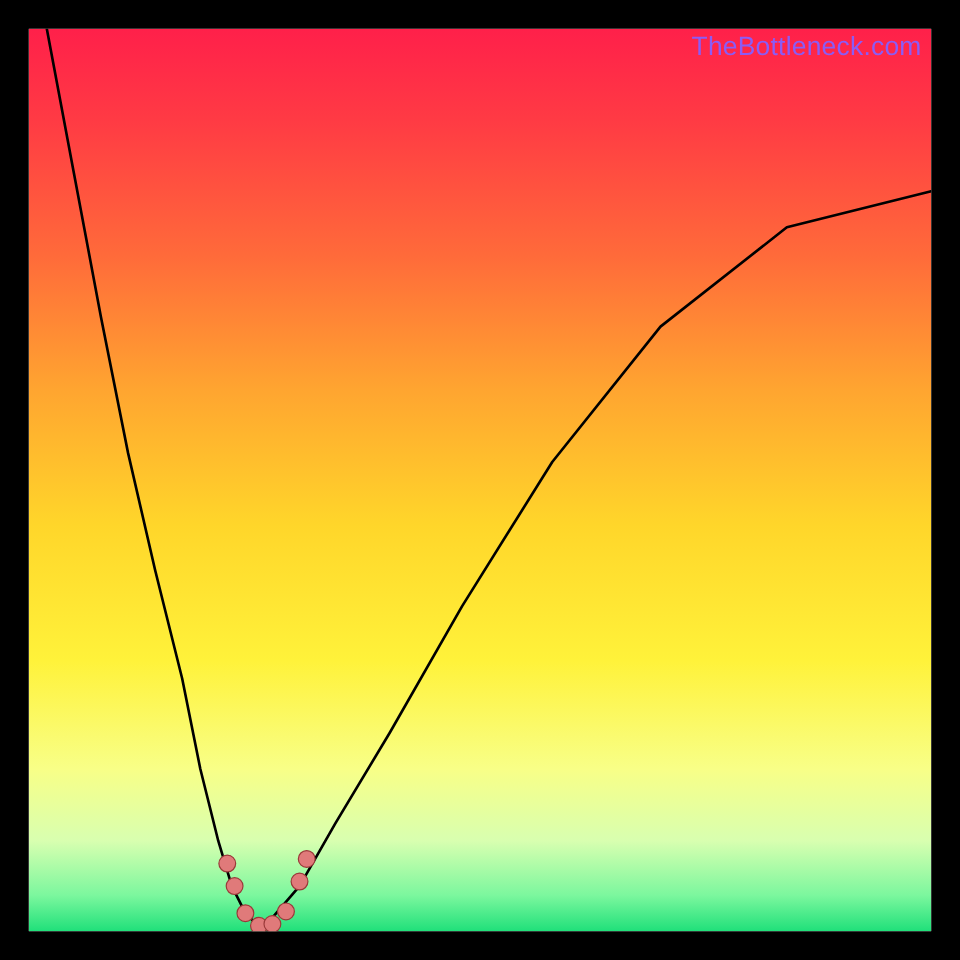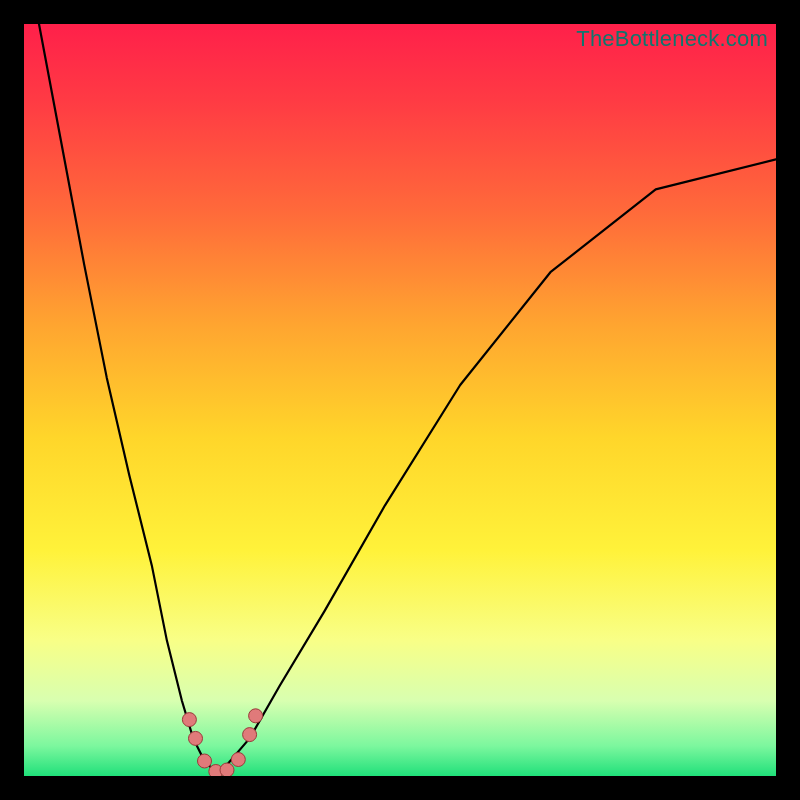--- a/index.html
+++ b/index.html
@@ -16,21 +16,21 @@
     left: 24px;
     top: 24px;
     width: 752px;
     height: 752px;
     background: #fff;
   }
   .watermark {
     position: absolute;
     top: 2px;
     right: 8px;
-    color: #0f766e;
+    color: #8b5cf6;
     font-size: 22px;
     font-weight: 500;
     letter-spacing: 0.2px;
     z-index: 50;
     user-select: none;
   }
   svg.plot {
     position: absolute;
     left: 0;
     top: 0;

